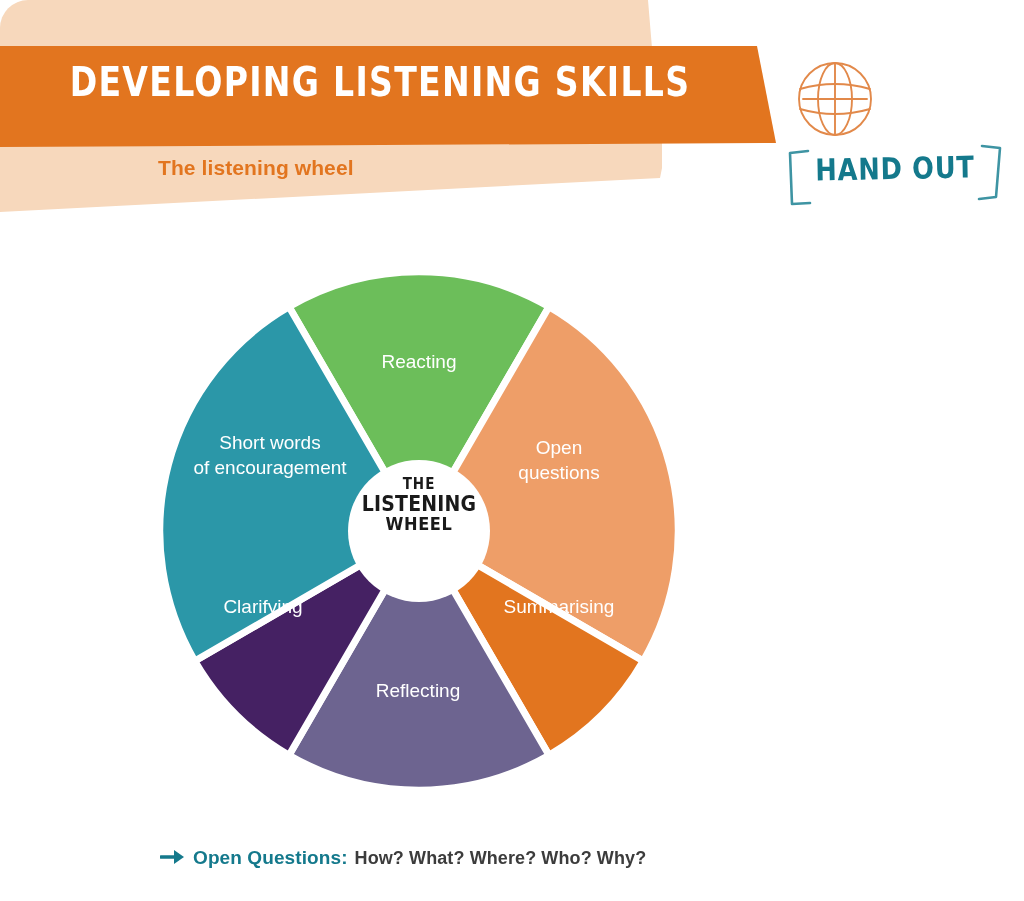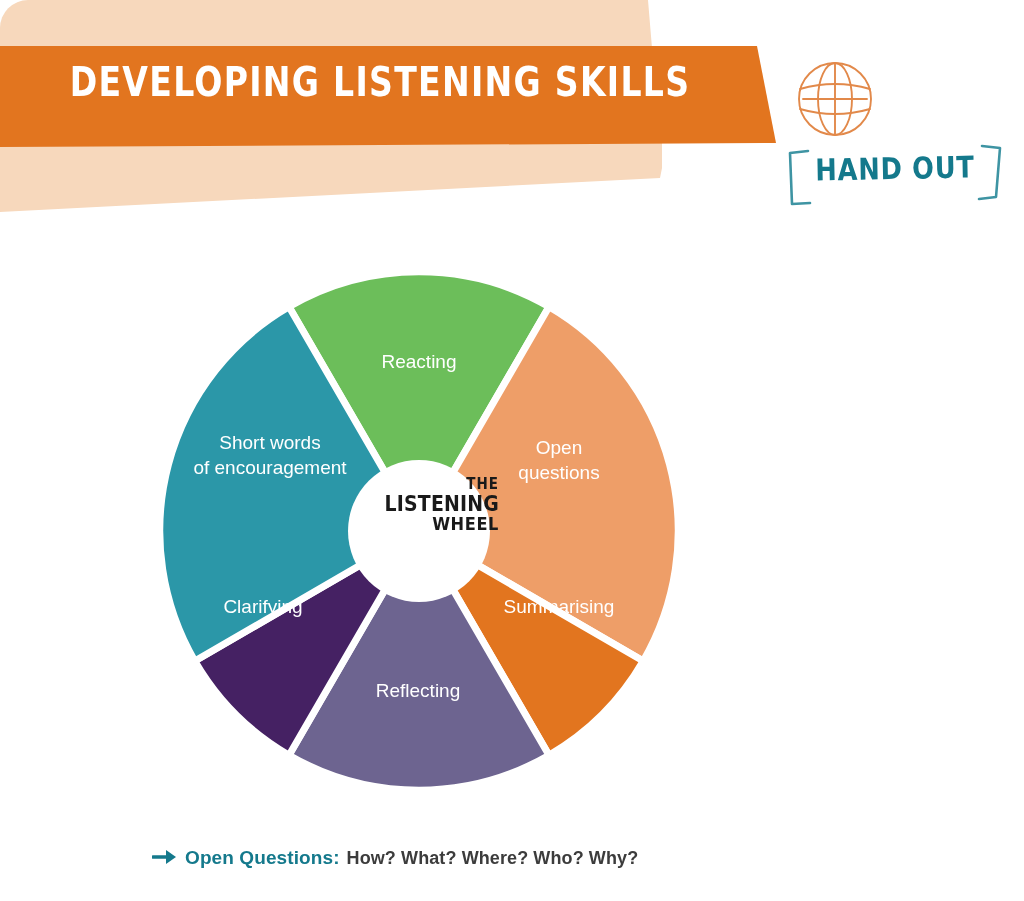--- a/index.html
+++ b/index.html
@@ -110,21 +110,21 @@
   .seg-label {
     font-family: "Liberation Sans", sans-serif;
     fill: #ffffff;
     font-size: 19px;
   }
   #hub-text {
     position: absolute;
     left: 189px;
     top: 215px;
     width: 160px;
-    text-align: right;
+    text-align: center;
     color: #1A1A1A;
     font-family: "DejaVu Sans Condensed", "Liberation Sans Narrow", "Liberation Sans", sans-serif;
     font-weight: 700;
     line-height: 1.05;
     user-select: none;
     pointer-events: none;
   }
   #hub-text .l1 { font-size: 15px; letter-spacing: 1px; }
   #hub-text .l2 { font-size: 21px; letter-spacing: 0.2px; }
   #hub-text .l3 { font-size: 18px; letter-spacing: 0.6px; }
@@ -137,21 +137,21 @@
     text-align: center;
     color: #3C3C3C;
     font-size: 11px;
     font-weight: 700;
     letter-spacing: 0.1px;
   }
 
   
   #footer-note {
     position: absolute;
-    left: 152px;
+    left: 160px;
     top: 846px;
     display: flex;
     align-items: baseline;
     gap: 7px;
     white-space: nowrap;
   }
   #arrow-icon {
     width: 26px;
     height: 18px;
     flex: 0 0 auto;
@@ -179,20 +179,21 @@
   <div id="header-band">
     <svg class="header-svg" width="1024" height="230" viewBox="0 0 1024 230">
 
       <polygon points="0,0 648,0 652,48 662,48 662,168 660,178 0,212" fill="#F7D8BC"></polygon>
 
       <polygon points="0,46 757,46 776,143 0,147" fill="#E2751F"></polygon>
     </svg>
 
     <div id="header-title">DEVELOPING LISTENING SKILLS</div>
 
+    <div id="header-subtitle">The listening wheel</div>
 
     <svg id="globe-icon" viewBox="0 0 86 86">
       <g fill="none" stroke="#E2894A" stroke-width="1.9" stroke-linecap="round">
         <circle cx="43" cy="43" r="36"></circle>
         <ellipse cx="43" cy="43" rx="17" ry="36"></ellipse>
         <line x1="43" y1="7" x2="43" y2="79"></line>
         <path d="M8 33 Q43 23 78 33"></path>
         <path d="M8 53 Q43 63 78 53"></path>
         <path d="M11 43 L75 43"></path>
       </g>

